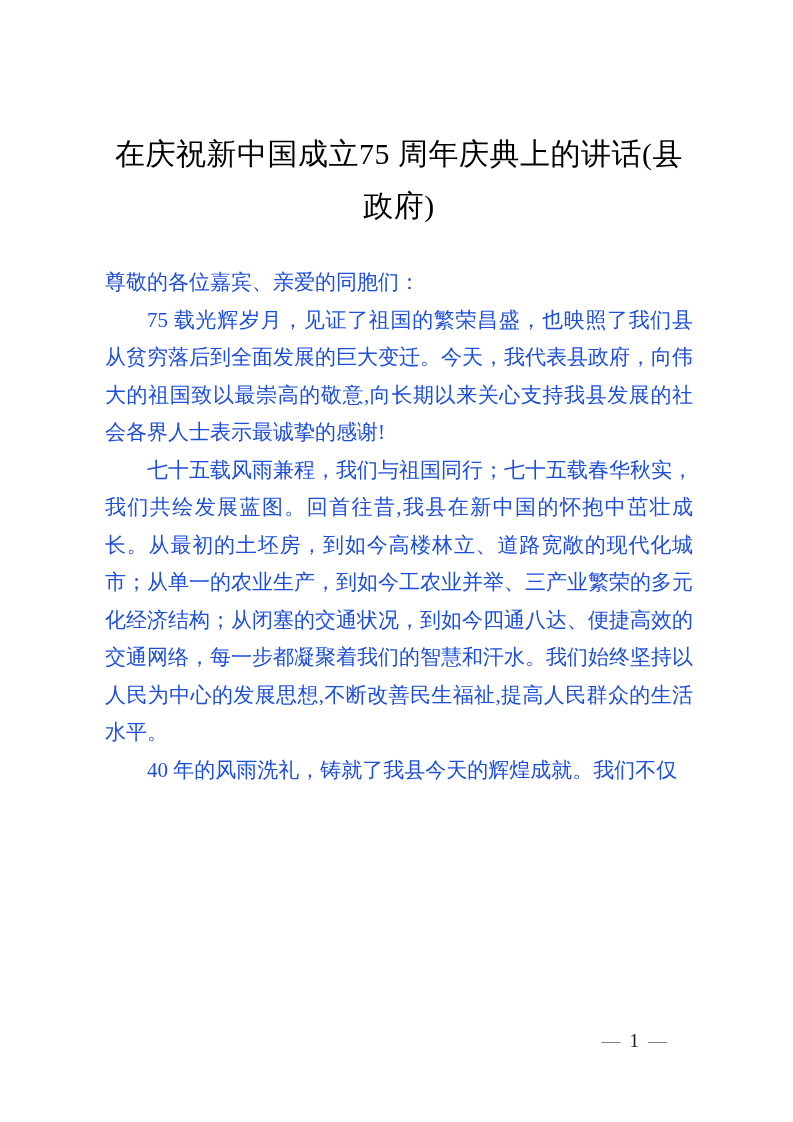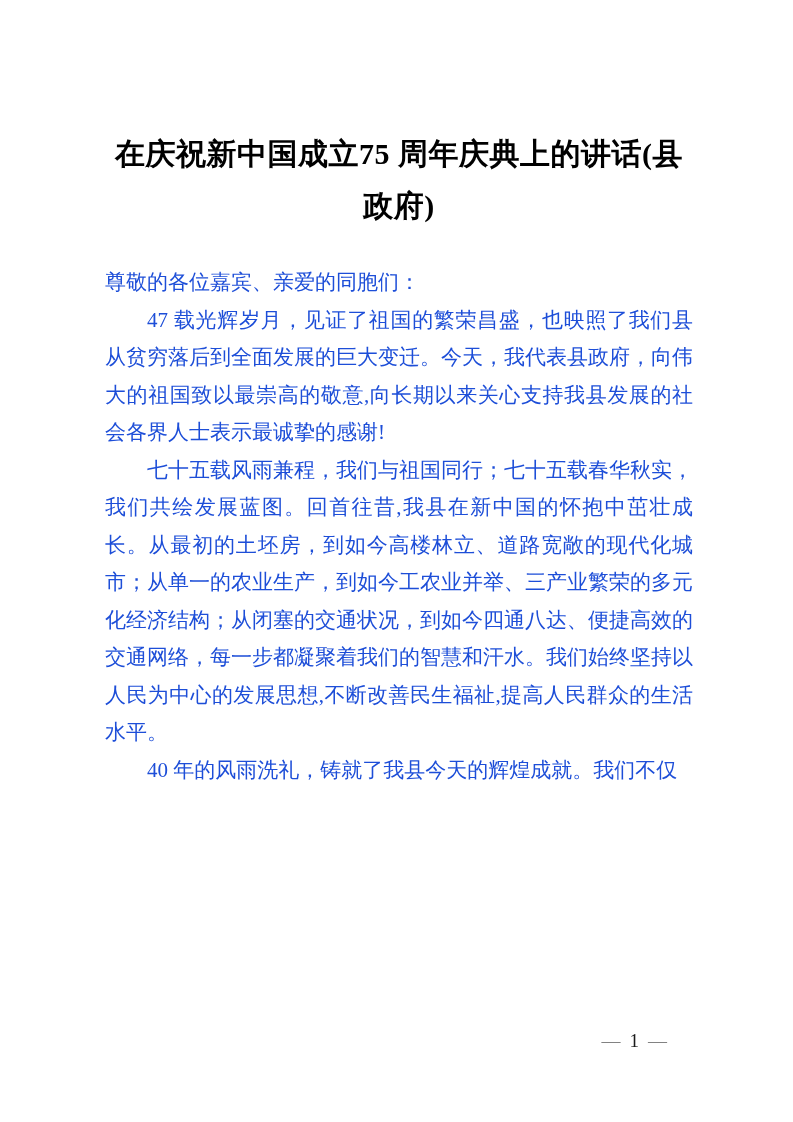--- a/index.html
+++ b/index.html
@@ -14,21 +14,21 @@
     background: #ffffff;
     overflow: hidden;
     font-family: "Liberation Serif", "DejaVu Serif", serif;
     box-sizing: border-box;
   }
   .doc-title {
     margin: 128px 98px 32px 103px;
     text-align: center;
     font-size: 30px;
     line-height: 52px;
-    font-weight: bold;
+    font-weight: normal;
     color: #000000;
     letter-spacing: 0.5px;
   }
   .doc-body {
     margin: 0 100px 0 105px;
     font-size: 21px;
     line-height: 37.5px;
     text-align: justify;
     color: #1d4ed8;
   }
@@ -59,21 +59,21 @@
 </style>
 </head>
 <body>
 
 <div class="page">
 
   <h1 class="doc-title">在庆祝新中国成立75 周年庆典上的讲话(县政府)</h1>
 
   <div class="doc-body">
     <p class="salutation">尊敬的各位嘉宾、亲爱的同胞们：</p>
-    <p class="indent">47 载光辉岁月，见证了祖国的繁荣昌盛，也映照了我们县从贫穷落后到全面发展的巨大变迁。今天，我代表县政府，向伟大的祖国致以最崇高的敬意,向长期以来关心支持我县发展的社会各界人士表示最诚挚的感谢!</p>
+    <p class="indent">75 载光辉岁月，见证了祖国的繁荣昌盛，也映照了我们县从贫穷落后到全面发展的巨大变迁。今天，我代表县政府，向伟大的祖国致以最崇高的敬意,向长期以来关心支持我县发展的社会各界人士表示最诚挚的感谢!</p>
     <p class="indent">七十五载风雨兼程，我们与祖国同行；七十五载春华秋实，我们共绘发展蓝图。回首往昔,我县在新中国的怀抱中茁壮成长。从最初的土坯房，到如今高楼林立、道路宽敞的现代化城市；从单一的农业生产，到如今工农业并举、三产业繁荣的多元化经济结构；从闭塞的交通状况，到如今四通八达、便捷高效的交通网络，每一步都凝聚着我们的智慧和汗水。我们始终坚持以人民为中心的发展思想,不断改善民生福祉,提高人民群众的生活水平。</p>
     <p class="indent">40 年的风雨洗礼，铸就了我县今天的辉煌成就。我们不仅</p>
   </div>
 
   <div class="page-footer">
     <span class="dash">—</span>
     <span class="num">1</span>
     <span class="dash">—</span>
   </div>
 

